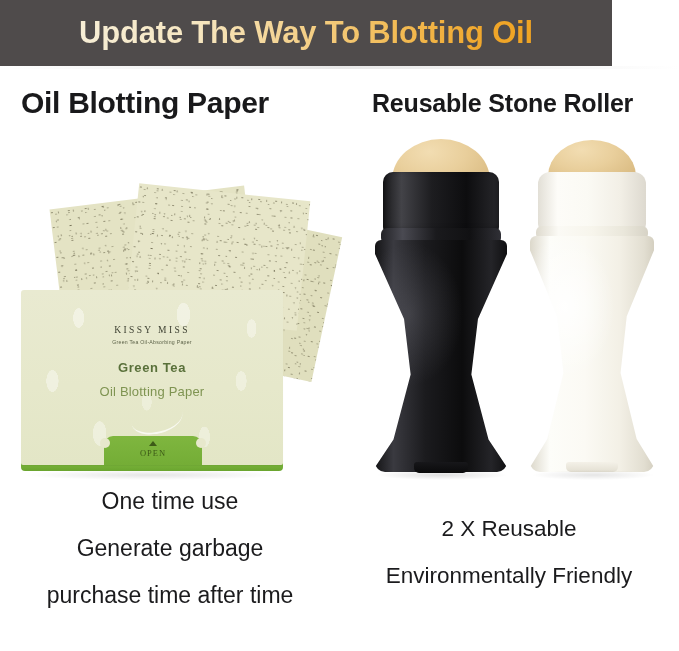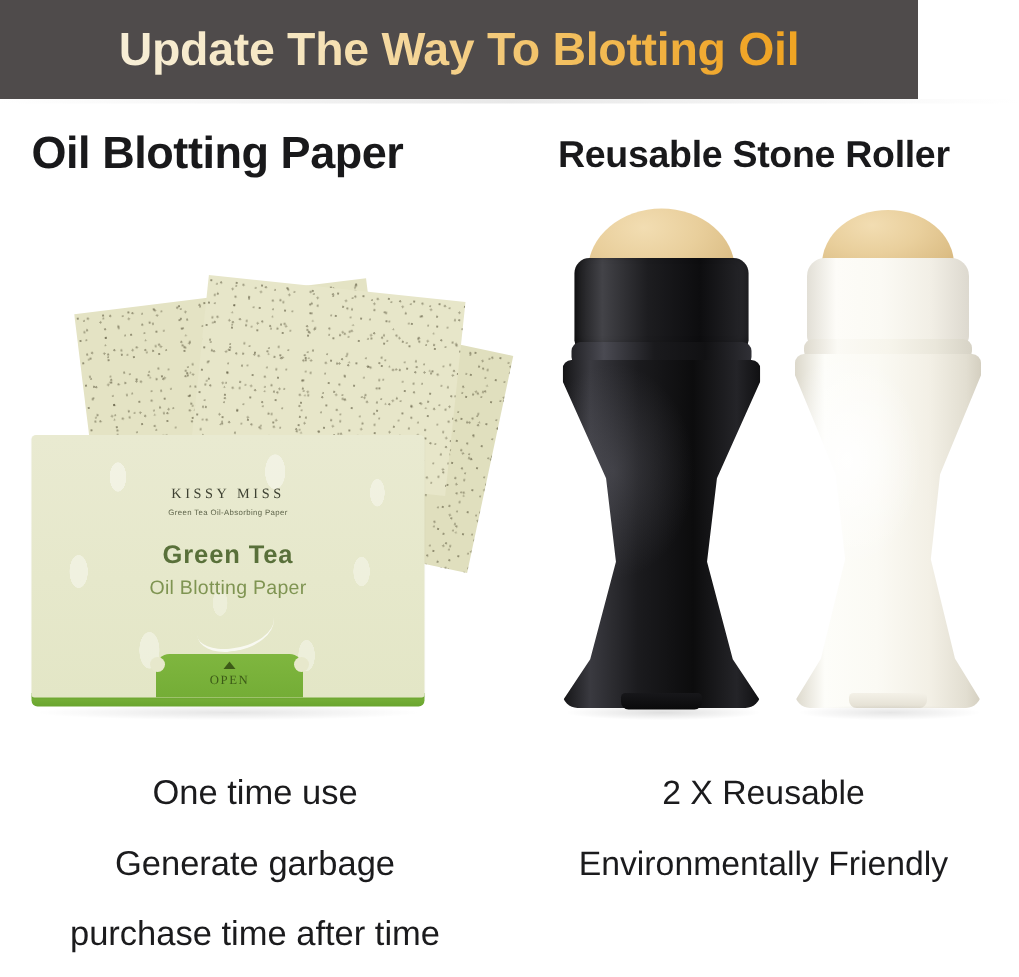--- a/index.html
+++ b/index.html
@@ -131,21 +131,21 @@
   .box-brand-sub {
     position: absolute; top: 49px; left: 0; right: 0;
     text-align: center;
     font-size: 5.2px;
     letter-spacing: 0.25px;
     color: #5d6349;
   }
   .box-title {
     position: absolute; top: 70px; left: 0; right: 0;
     text-align: center;
-    font-size: 17px;
+    font-size: 13px;
     font-weight: bold;
     letter-spacing: 0.6px;
     color: #59703a;
   }
   .box-subtitle {
     position: absolute; top: 94px; left: 0; right: 0;
     text-align: center;
     font-size: 13px;
     letter-spacing: 0.2px;
     color: #7f9452;
@@ -308,21 +308,21 @@
     left: 533px; top: 470px;
     width: 120px; height: 10px;
     background: radial-gradient(ellipse at center, rgba(0,0,0,0.10) 0%, rgba(0,0,0,0) 72%);
   }
 
   
   .benefits-left, .benefits-right {
     position: absolute;
     width: 340px;
   }
-  .benefits-left  { left: 0;   top: 505px; }
+  .benefits-left  { left: 0;   top: 478px; }
   .benefits-right { left: 339px; top: 505px; }
   .benefit {
     text-align: center;
     color: #1b1b1d;
     font-size: 23px;
     line-height: 47px;
     white-space: nowrap;
   }
   .benefits-right .benefit { font-size: 22.5px; }
 </style>

